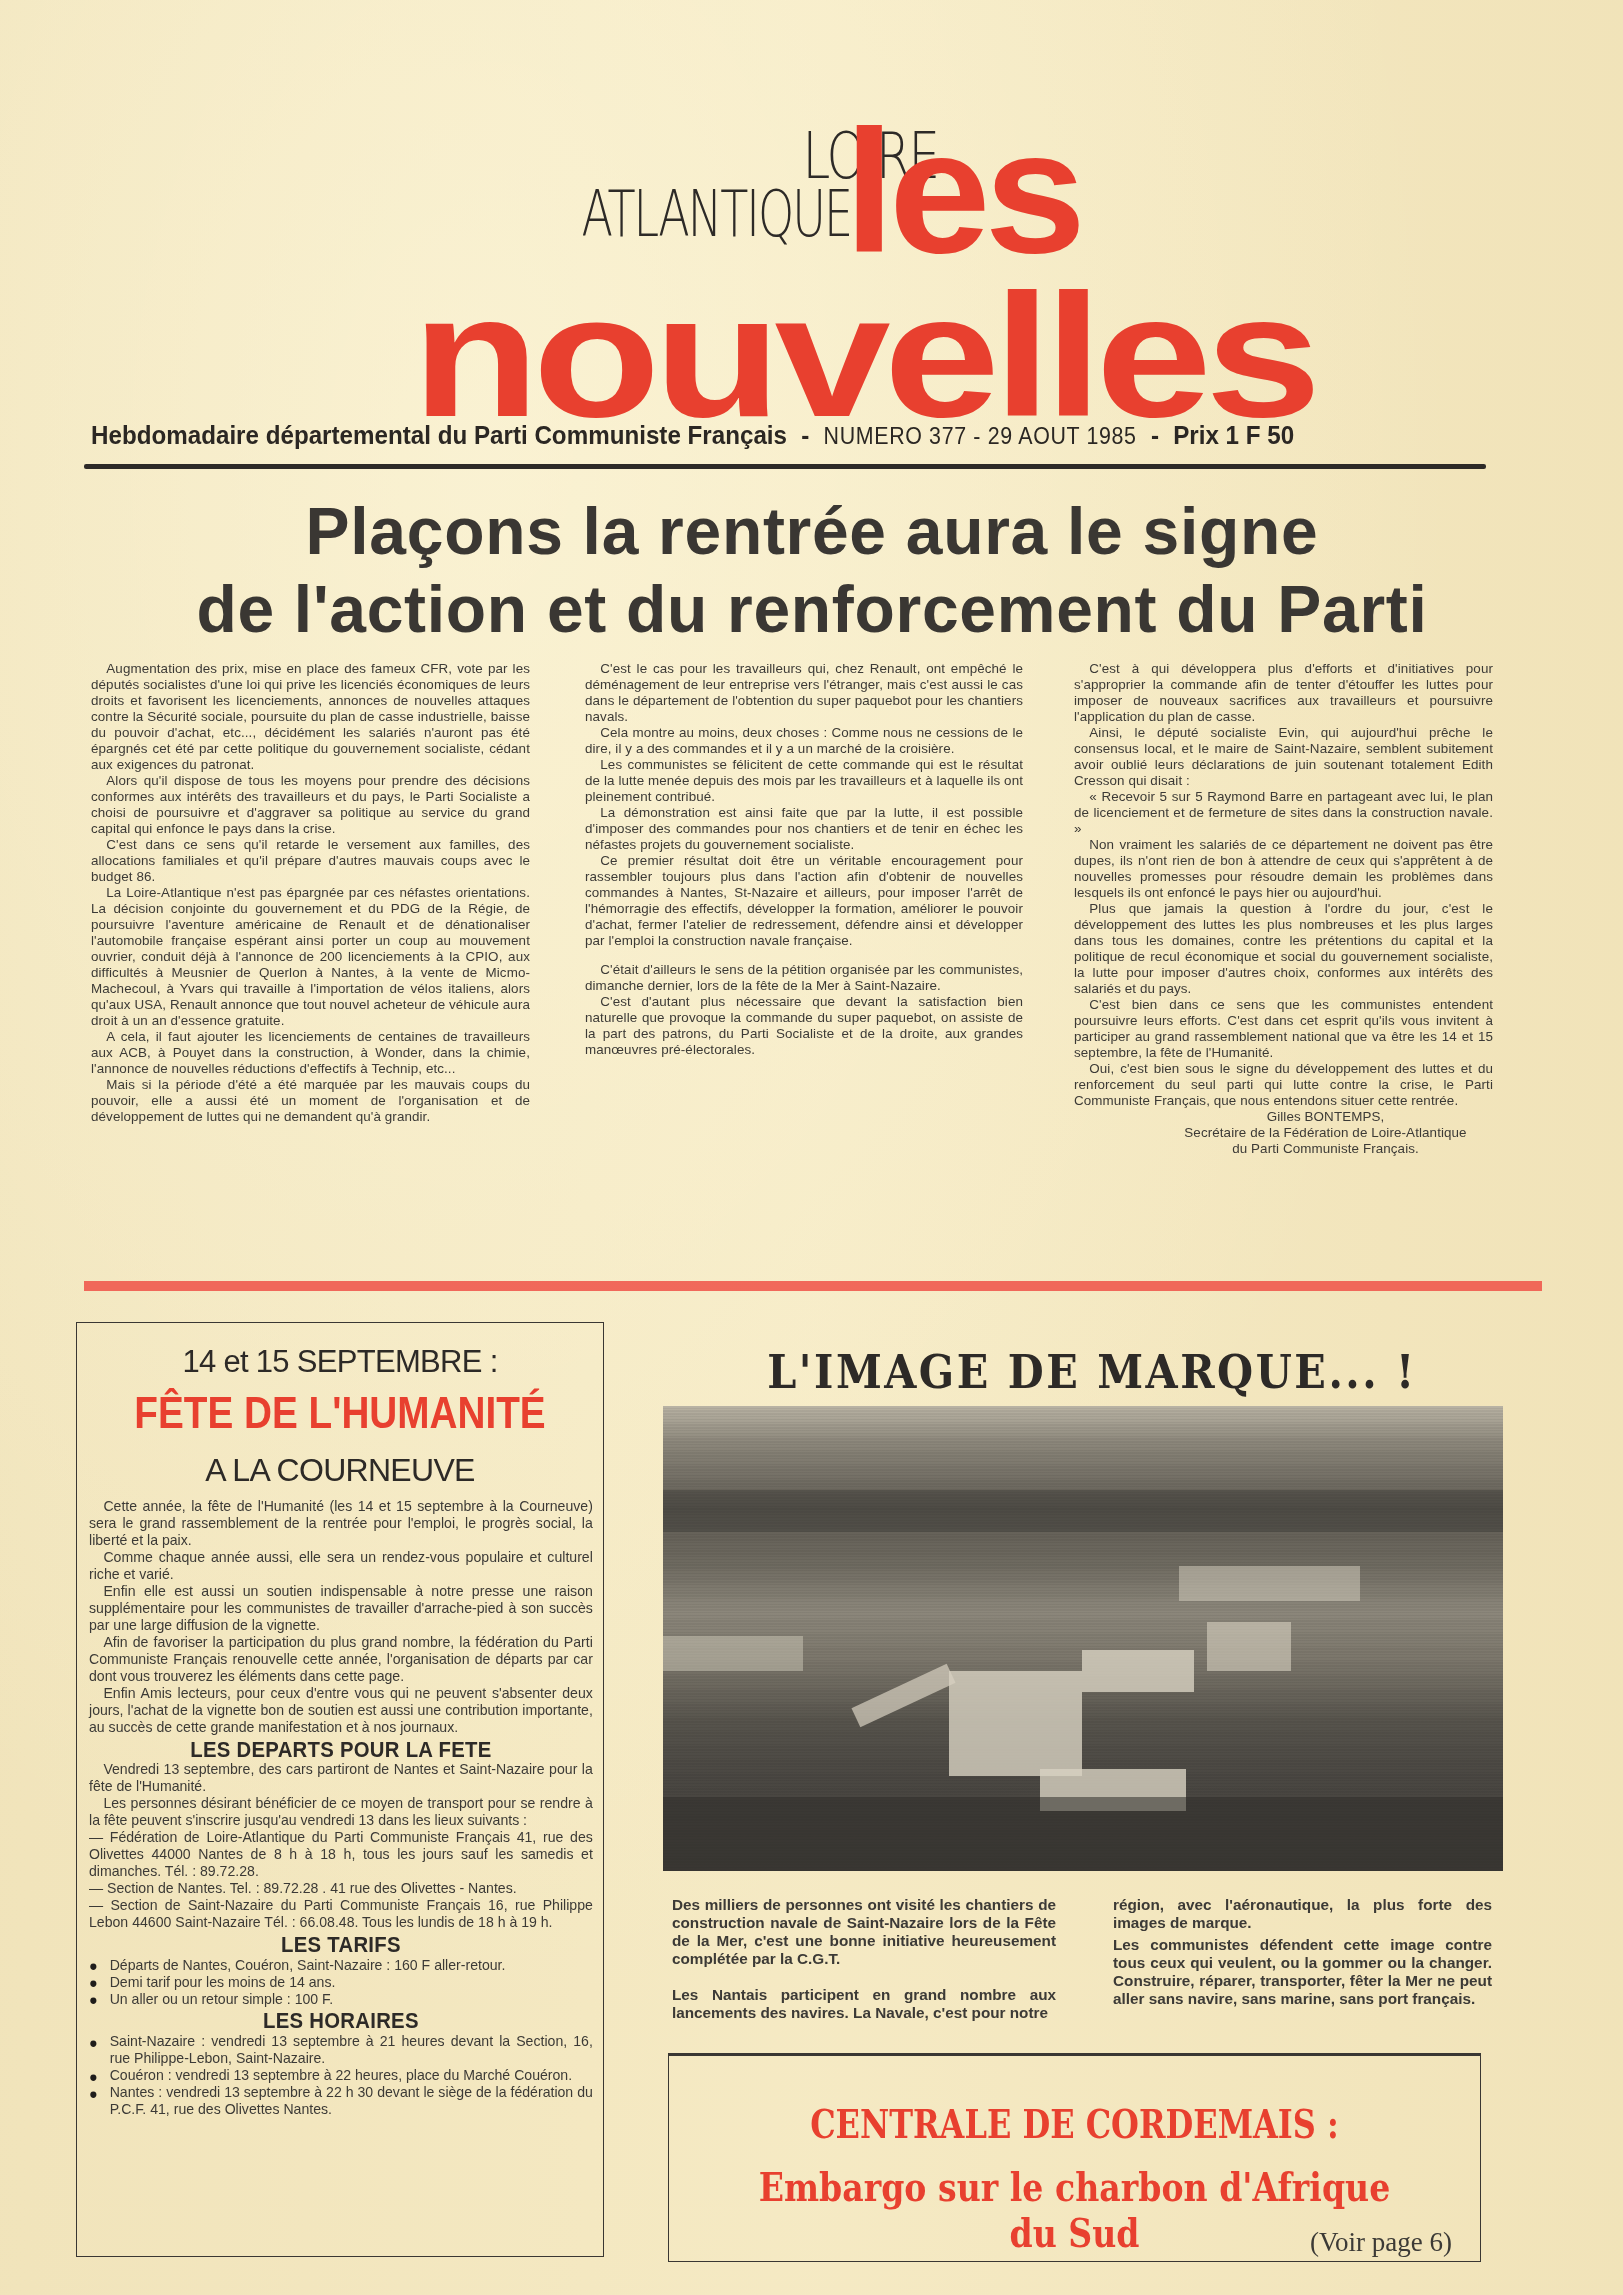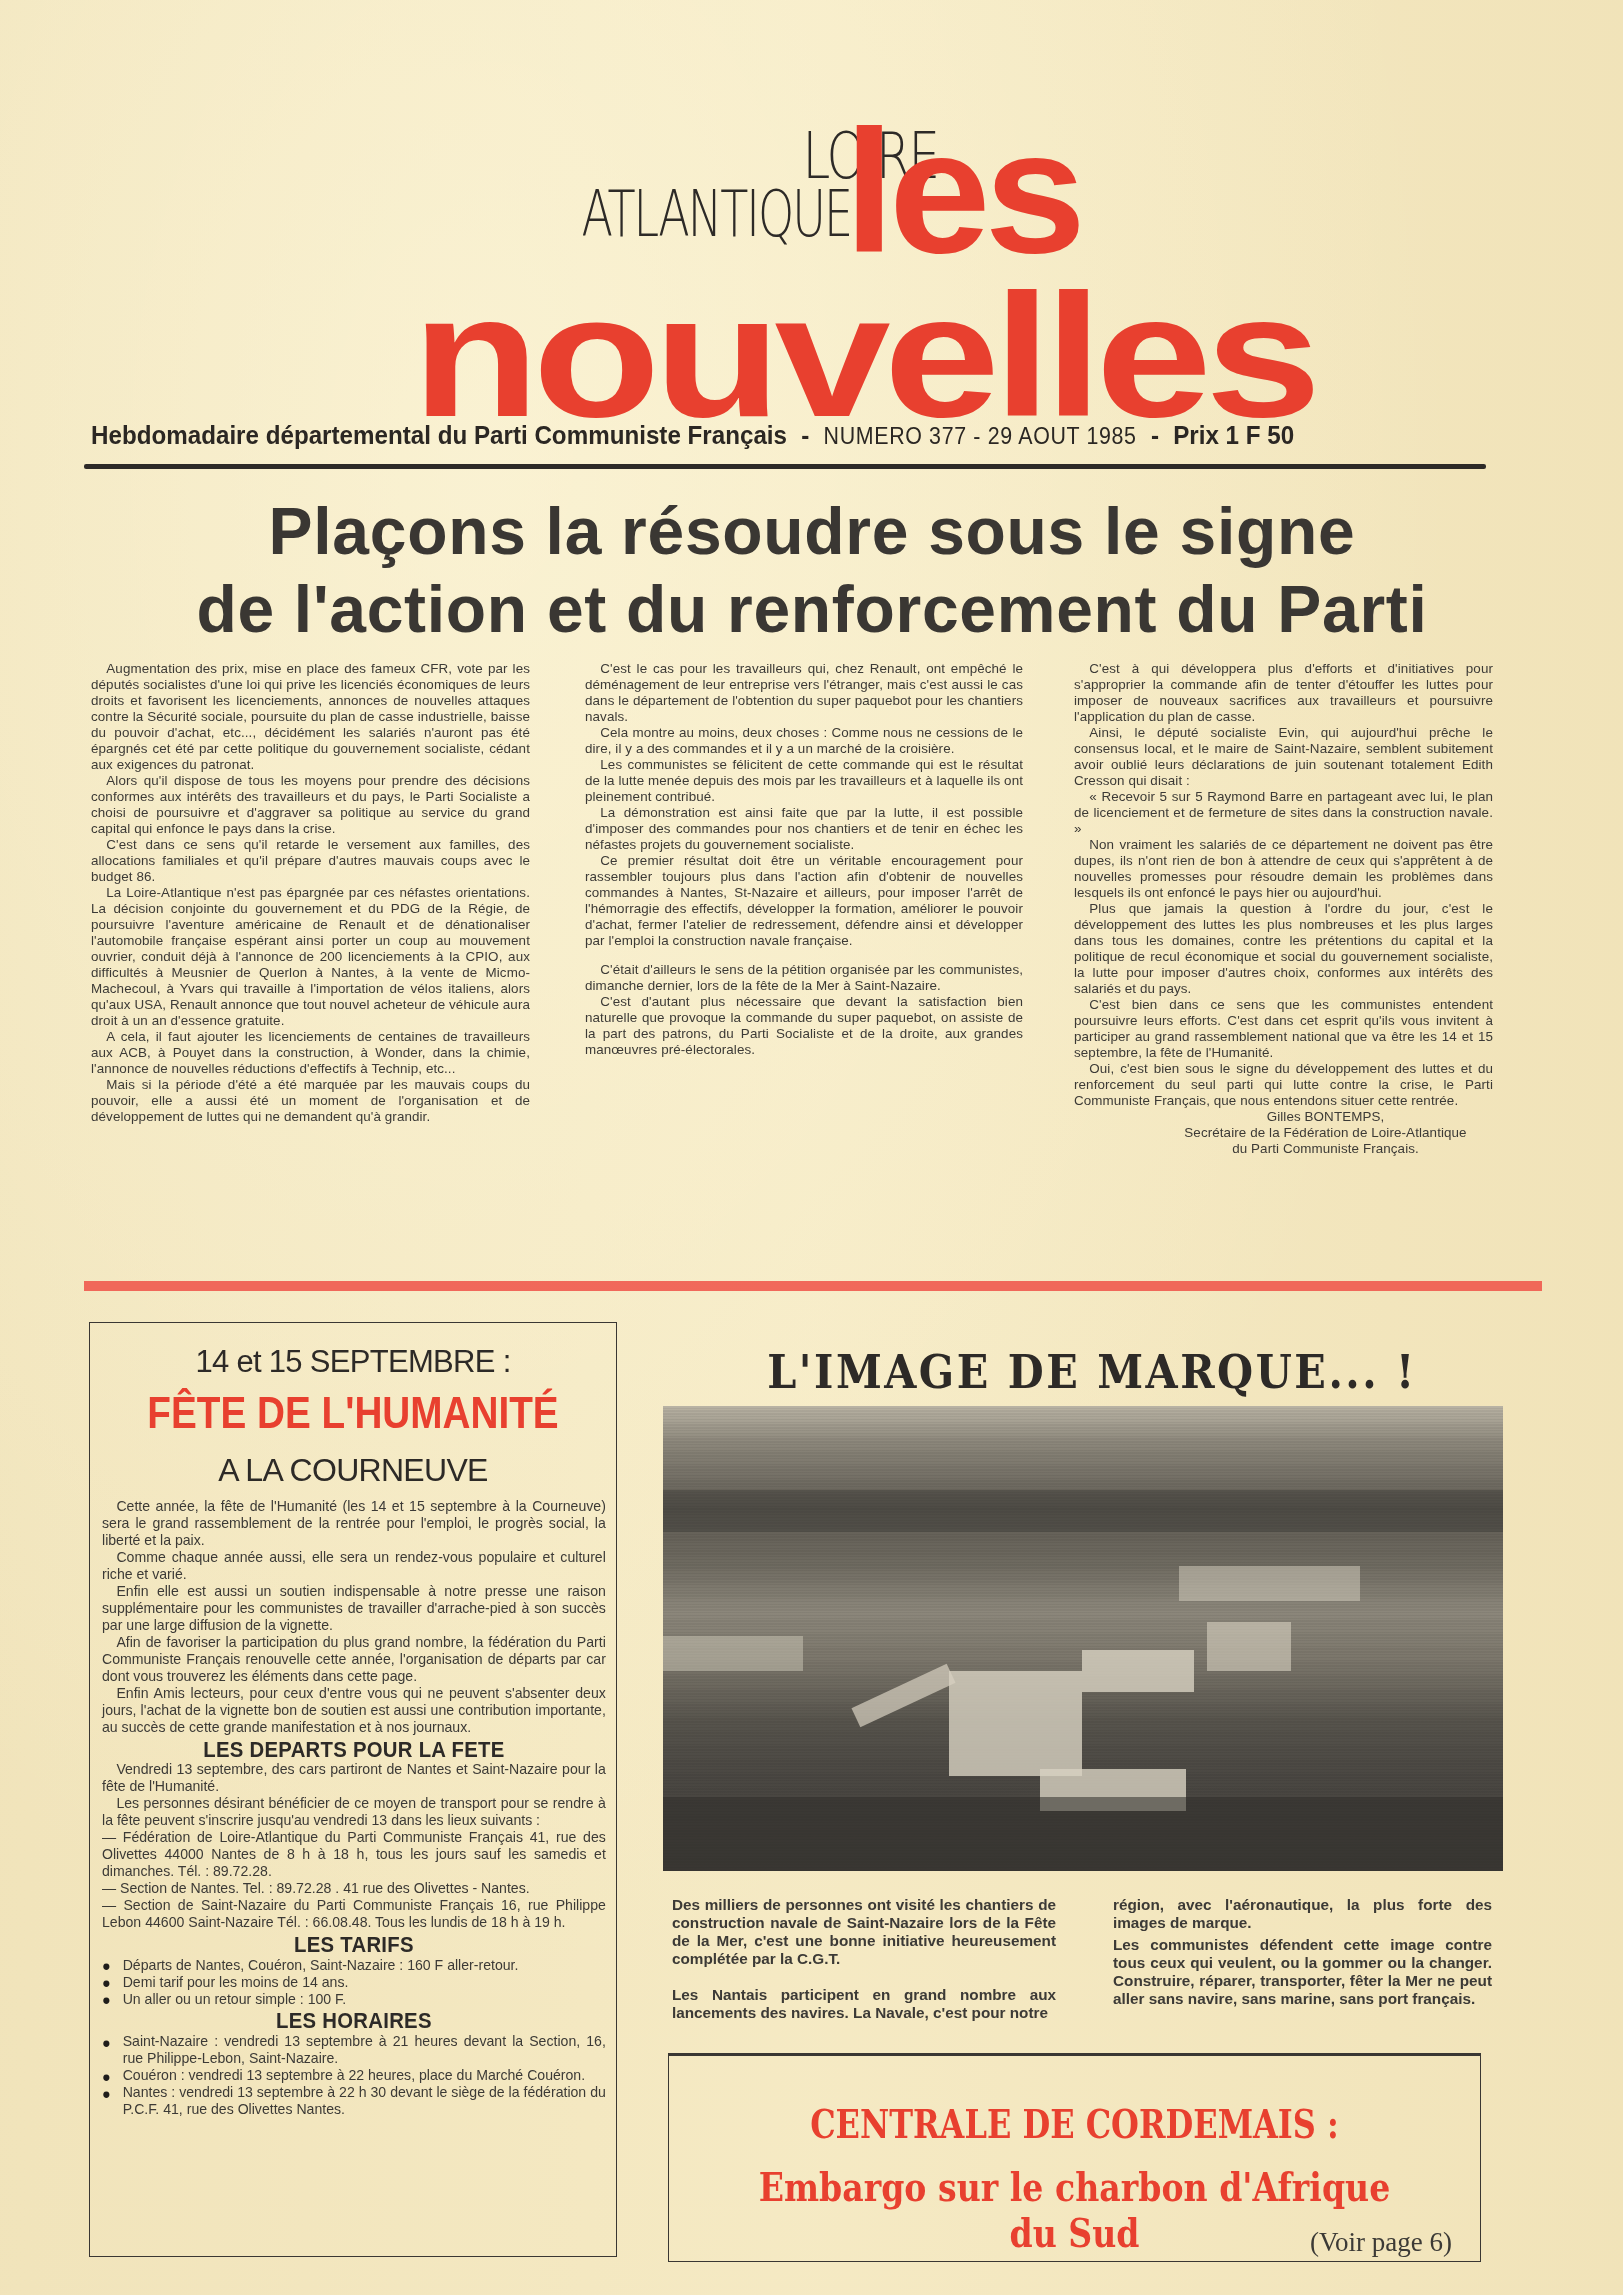--- a/index.html
+++ b/index.html
@@ -68,21 +68,21 @@
   .col1 { left: 91px; width: 439px; }
   .col2 { left: 585px; width: 438px; }
   .col3 { left: 1074px; width: 419px; }
   .col2 .gap { margin-top: 13px; }
   .signature { margin-top: 36px; text-align: center; text-indent: 0 !important; padding-left: 84px; }
 
   .rule-red { left: 84px; top: 1281px; width: 1458px; height: 9.8px; background: #ef5a4e; opacity: 0.9; }
 
   
   .fete-box {
-    left: 89px; top: 1322px; width: 528px; height: 935px;
+    left: 76px; top: 1322px; width: 528px; height: 935px;
     border: 1.4px solid #3a3733; box-sizing: border-box; padding-left: 38px;
   }
   .fete-date {
     left: 0; top: 21px; width: 100%; text-align: center;
     font-size: 31px; letter-spacing: -0.7px; color: #2d2a27;
   }
   .fete-title {
     left: 0; top: 64px; width: 100%; text-align: center;
     font-size: 45px; font-weight: 700; color: #e8402f; letter-spacing: 0px;
     transform: scaleX(0.86); transform-origin: center top;
@@ -161,21 +161,21 @@
 <div class="abs tagline">
   <span>Hebdomadaire départemental du Parti Communiste Français</span>
   <span class="sep">-</span>
   <span class="num">NUMERO 377 - 29 AOUT 1985</span>
   <span class="sep">-</span>
   <span>Prix 1 F 50</span>
 </div>
 <div class="abs rule-top"></div>
 
 <div class="abs headline">
-  <div>Plaçons la résoudre sous le signe</div>
+  <div>Plaçons la rentrée aura le signe</div>
   <div>de l'action et du renforcement du Parti</div>
 </div>
 
 <div class="abs col col1">
   <p>Augmentation des prix, mise en place des fameux CFR, vote par les députés socialistes d'une loi qui prive les licenciés économiques de leurs droits et favorisent les licenciements, annonces de nouvelles attaques contre la Sécurité sociale, poursuite du plan de casse industrielle, baisse du pouvoir d'achat, etc..., décidément les salariés n'auront pas été épargnés cet été par cette politique du gouvernement socialiste, cédant aux exigences du patronat.</p>
   <p>Alors qu'il dispose de tous les moyens pour prendre des décisions conformes aux intérêts des travailleurs et du pays, le Parti Socialiste a choisi de poursuivre et d'aggraver sa politique au service du grand capital qui enfonce le pays dans la crise.</p>
   <p>C'est dans ce sens qu'il retarde le versement aux familles, des allocations familiales et qu'il prépare d'autres mauvais coups avec le budget 86.</p>
   <p>La Loire-Atlantique n'est pas épargnée par ces néfastes orientations. La décision conjointe du gouvernement et du PDG de la Régie, de poursuivre l'aventure américaine de Renault et de dénationaliser l'automobile française espérant ainsi porter un coup au mouvement ouvrier, conduit déjà à l'annonce de 200 licenciements à la CPIO, aux difficultés à Meusnier de Querlon à Nantes, à la vente de Micmo-Machecoul, à Yvars qui travaille à l'importation de vélos italiens, alors qu'aux USA, Renault annonce que tout nouvel acheteur de véhicule aura droit à un an d'essence gratuite.</p>
   <p>A cela, il faut ajouter les licenciements de centaines de travailleurs aux ACB, à Pouyet dans la construction, à Wonder, dans la chimie, l'annonce de nouvelles réductions d'effectifs à Technip, etc...</p>
   <p>Mais si la période d'été a été marquée par les mauvais coups du pouvoir, elle a aussi été un moment de l'organisation et de développement de luttes qui ne demandent qu'à grandir.</p>

